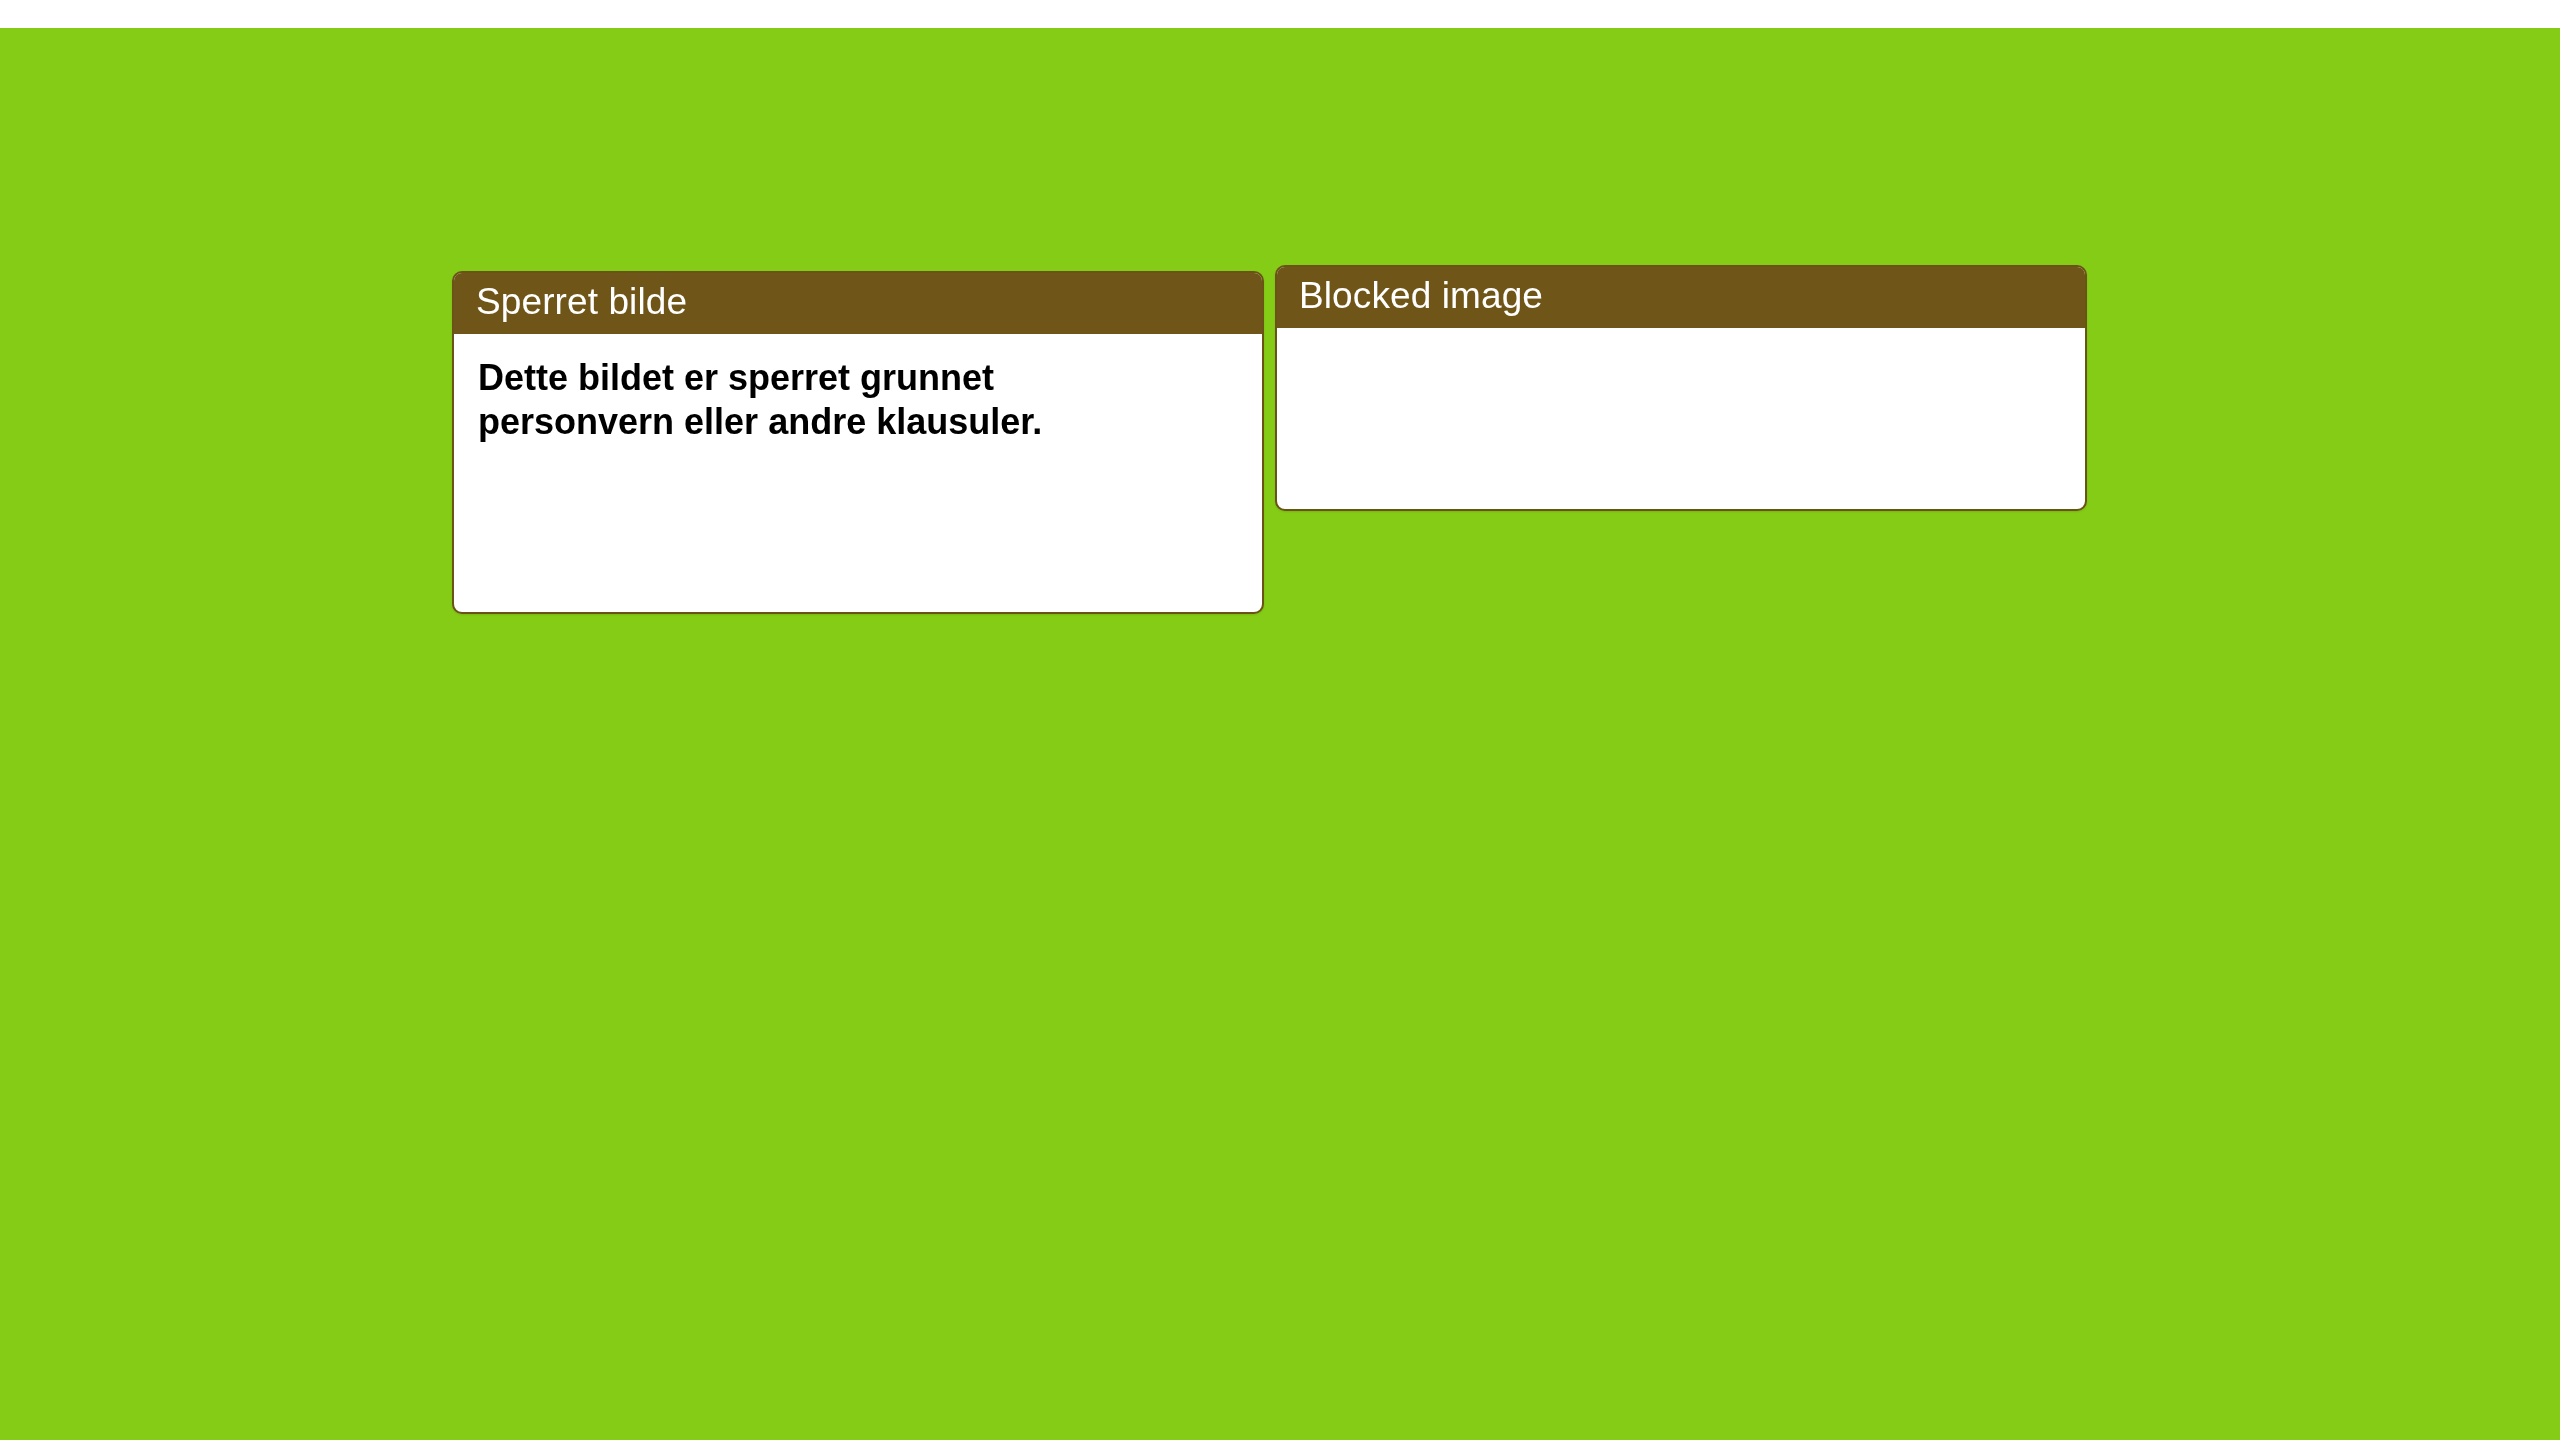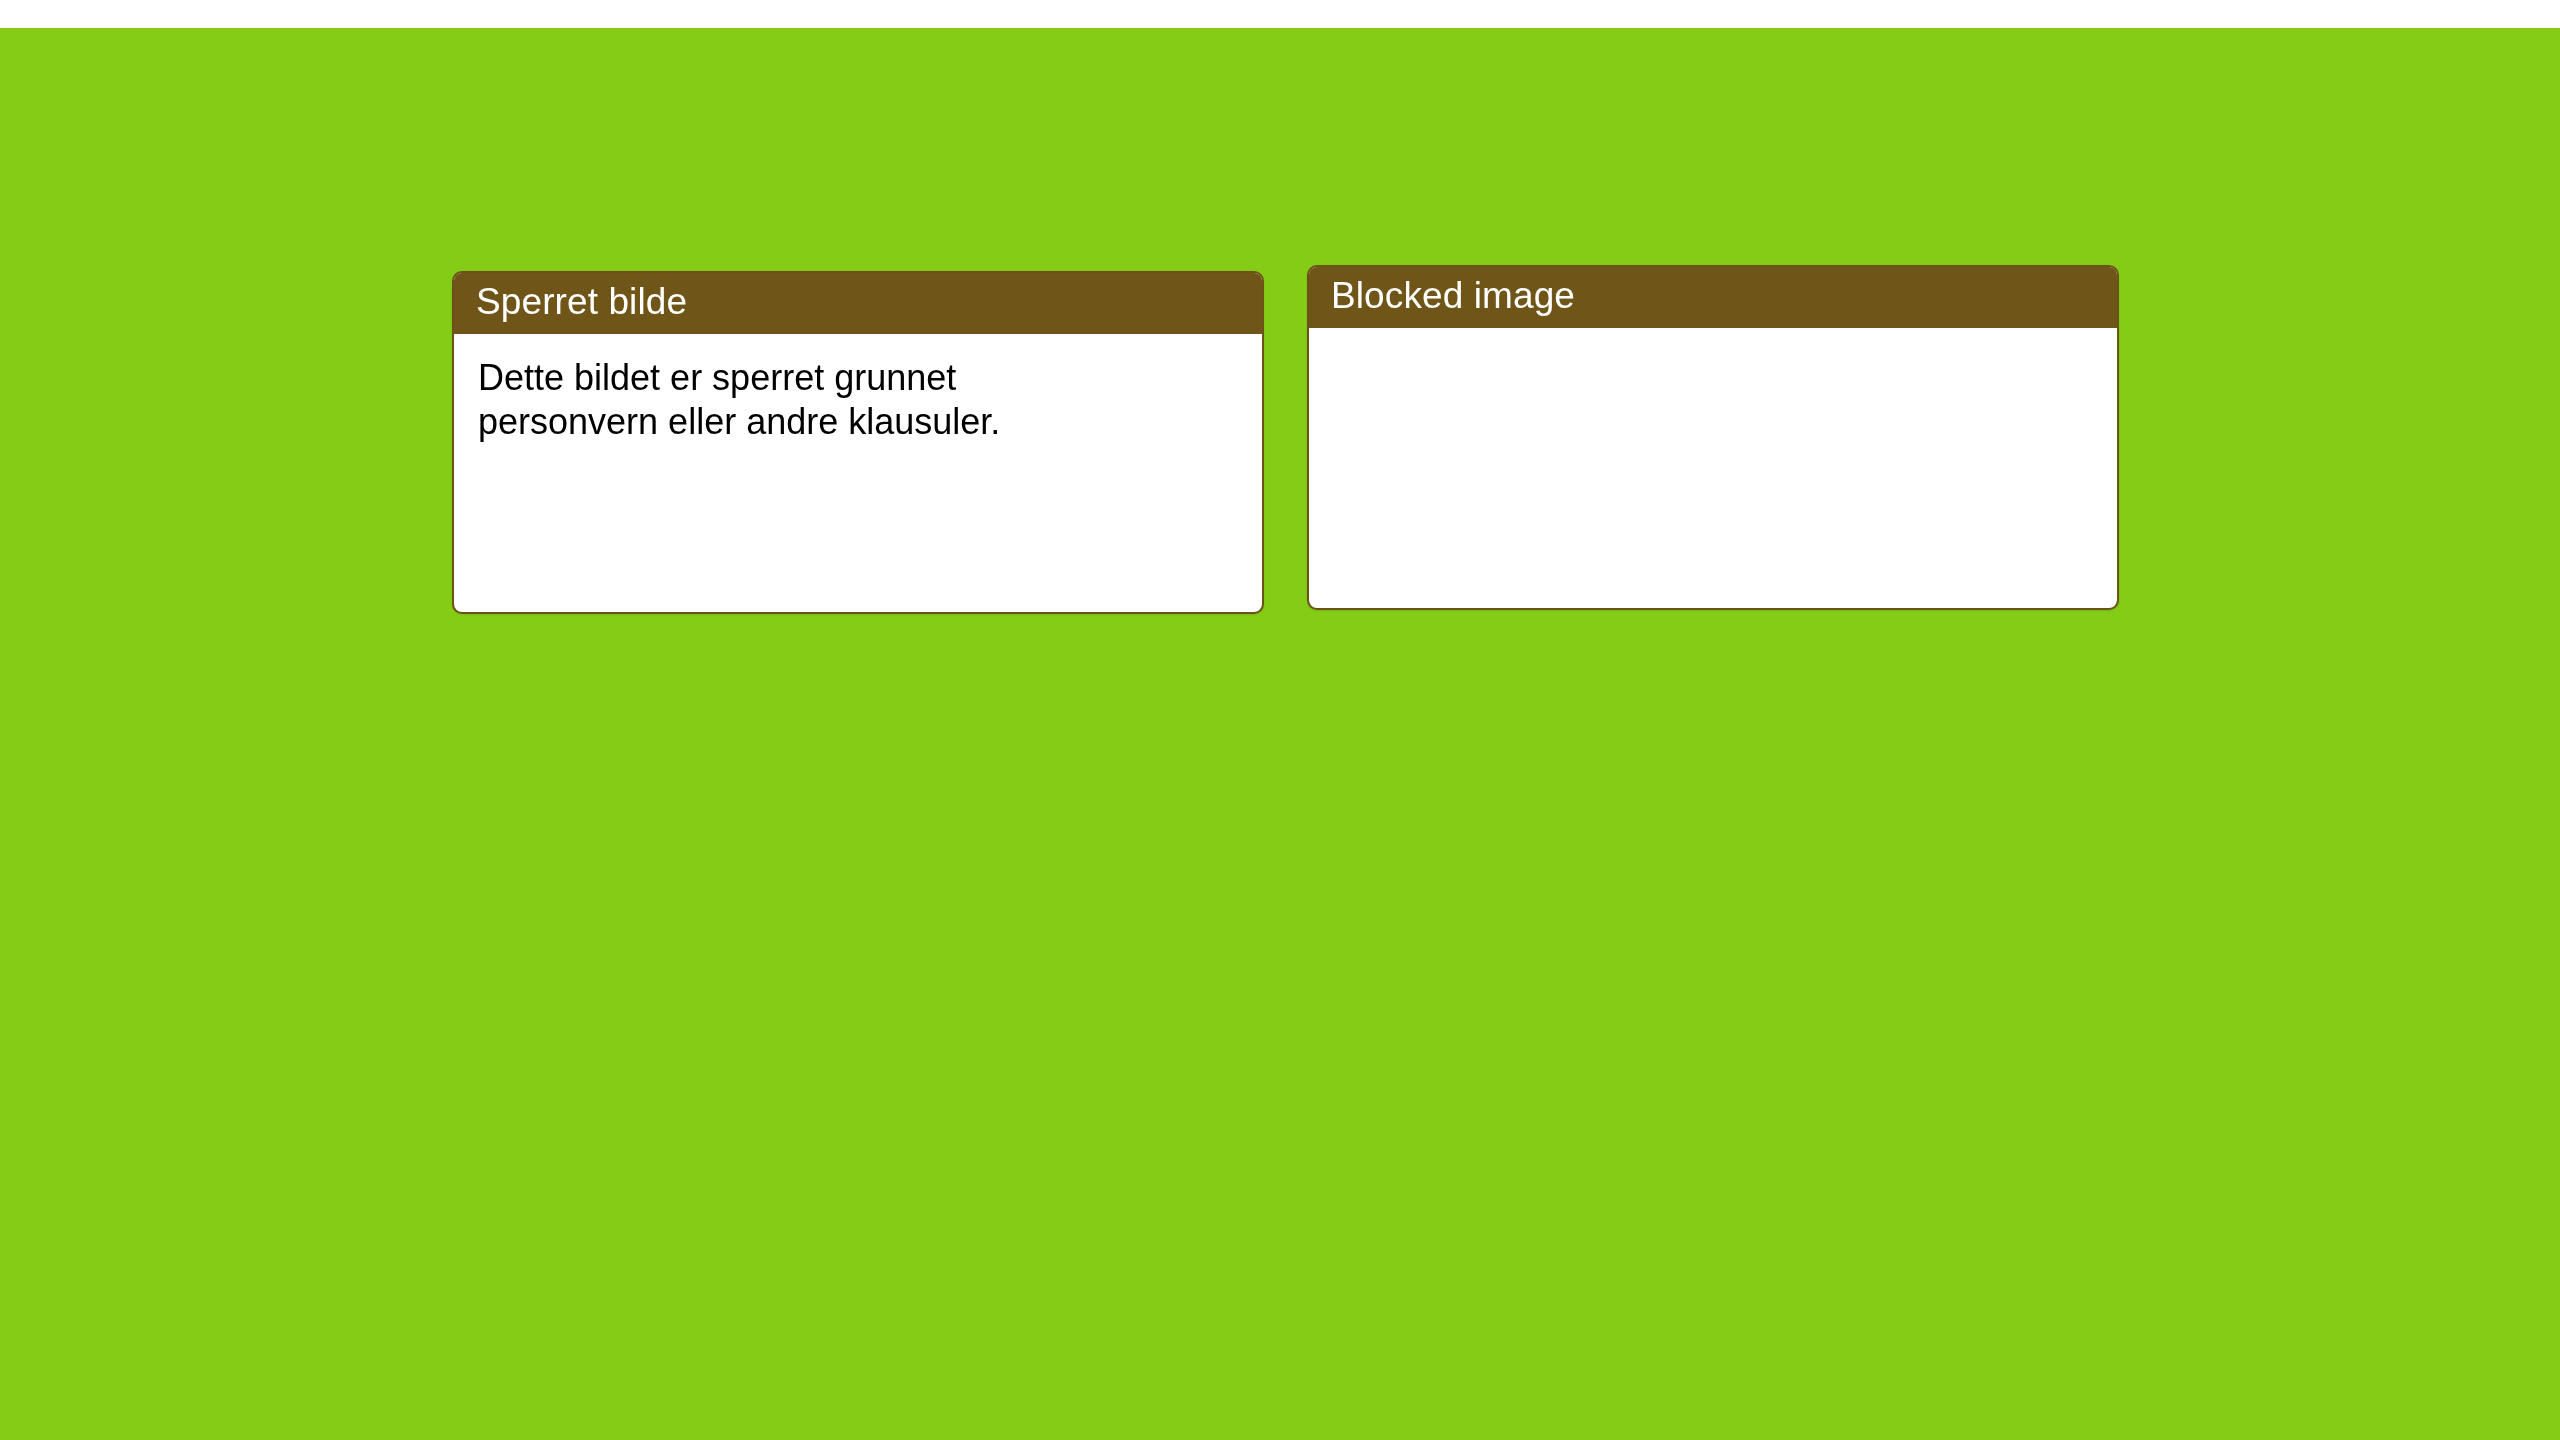--- a/index.html
+++ b/index.html
@@ -44,45 +44,45 @@
     letter-spacing: 0.1px;
     white-space: nowrap;
   }
 
   .notice-card .card-body {
     box-sizing: border-box;
     padding: 22px 24px 0 24px;
     color: #000000;
     font-size: 36px;
     line-height: 1.24;
-    font-weight: 400;
+    font-weight: 700;
   }
 
   .notice-card .card-body p {
     margin: 0;
     max-width: 100%;
   }
 
   
   #card-no {
     left: 452px;
     top: 243px;
     width: 812px;
     height: 343px;
   }
   #card-no .card-body p {
     max-width: 640px;
   }
 
   
   #card-en {
-    left: 1307px;
+    left: 1275px;
     top: 237px;
     width: 812px;
-    height: 345px;
+    height: 246px;
   }
   #card-en .card-body p {
     max-width: 660px;
   }
 </style>
 </head>
 <body>
 
 <div class="stage">
 

